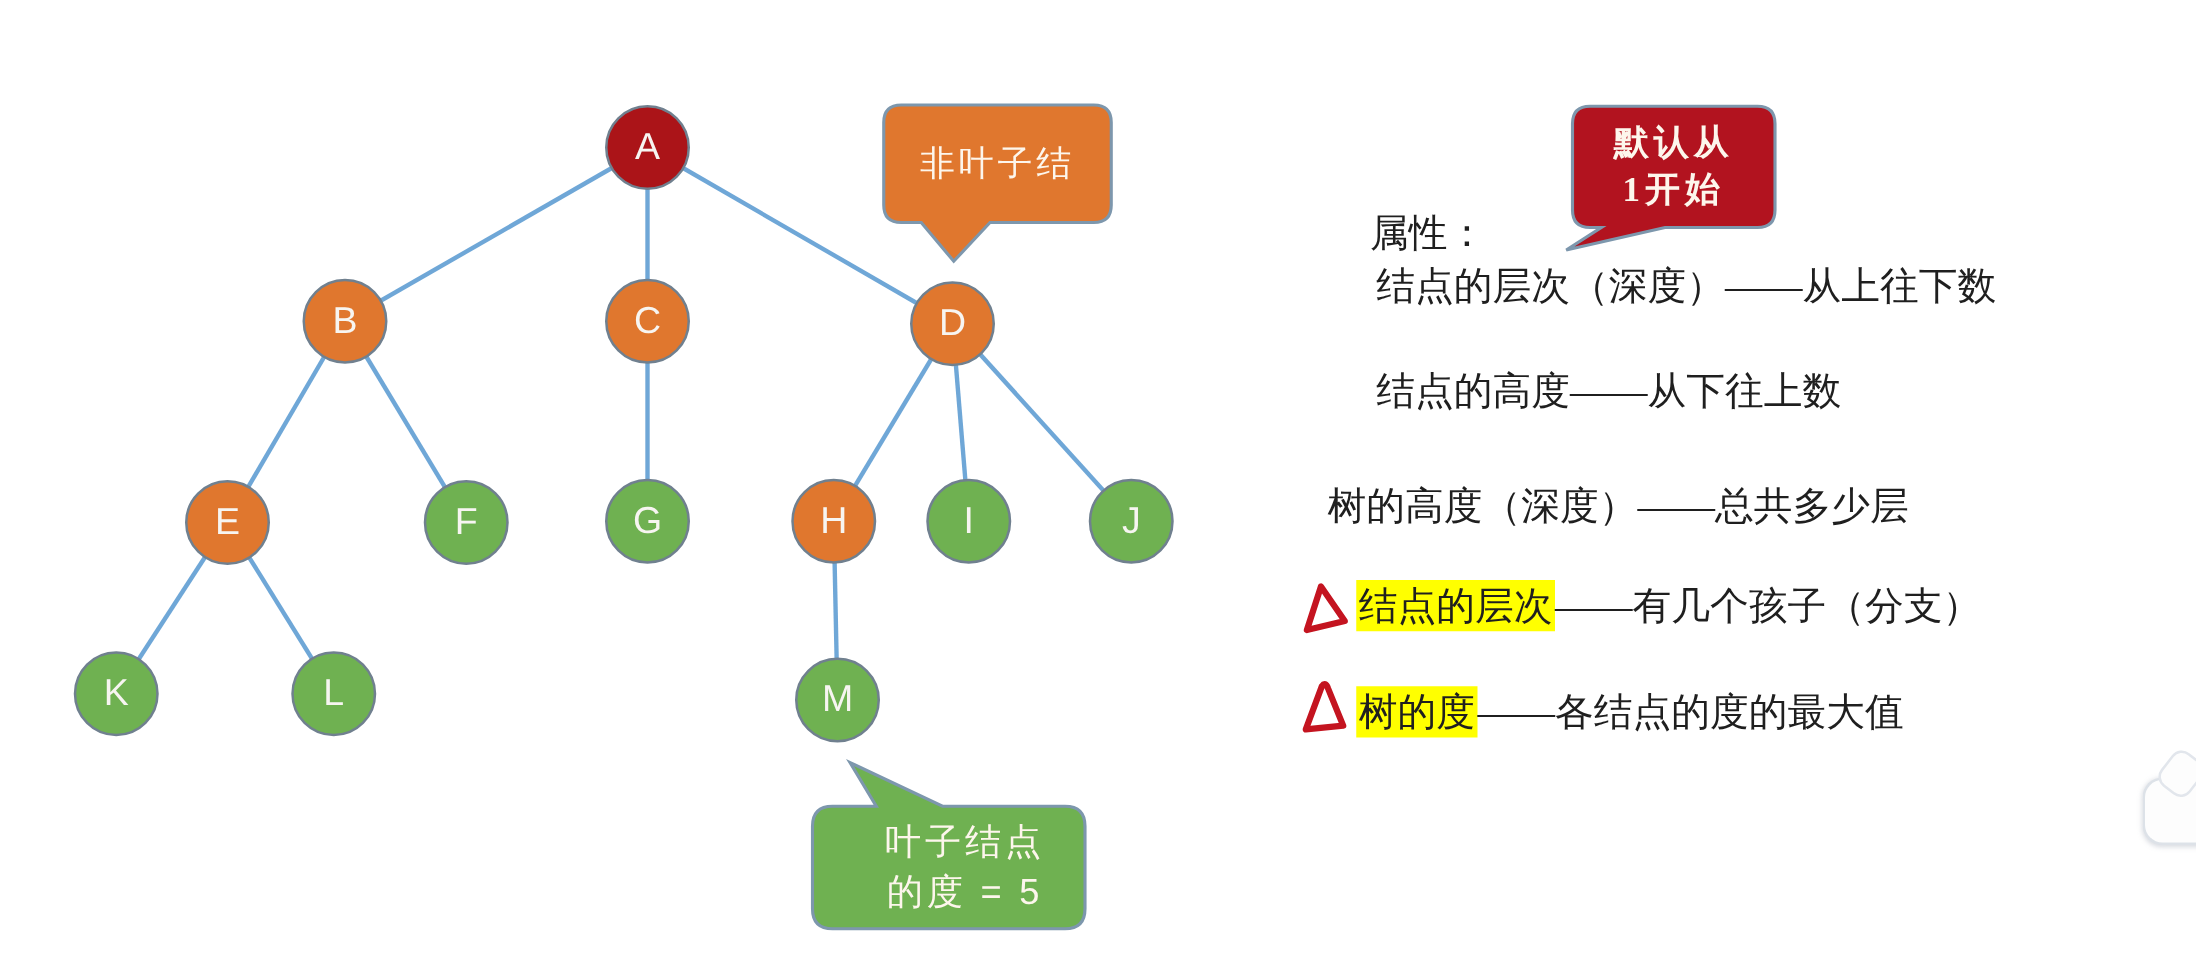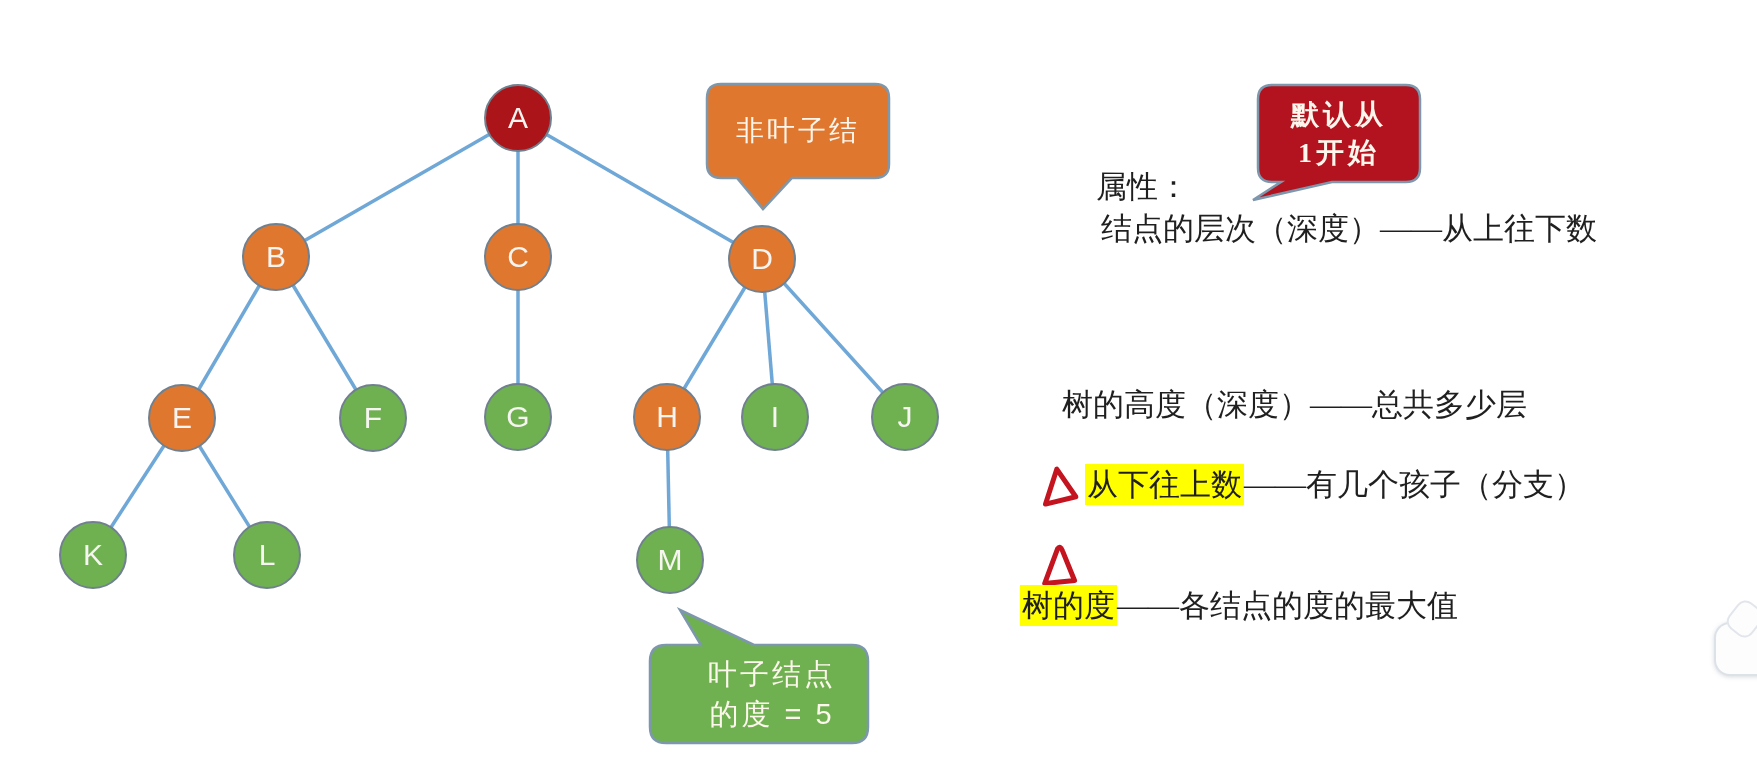--- a/index.html
+++ b/index.html
@@ -134,27 +134,28 @@
     <span class="l">默认从</span>
     <span class="l">1开始</span>
   </div>
   <div class="callout-text ct-leaf">
     <span class="l">叶子结点</span>
     <span class="l">的度 = 5</span>
   </div>
 
   <div class="note" style="left:1096px;top:166px;">属性：</div>
   <div class="note" style="left:1101px;top:208px;">结点的层次（深度）——从上往下数</div>
+  <div class="note" style="left:1101px;top:292px;">结点的高度——从下往上数</div>
   <div class="note" style="left:1062px;top:384px;">树的高度（深度）——总共多少层</div>
 
   <svg class="delta" style="left:1038px;top:462px;transform:rotate(-8deg);" width="42" height="46">
     <path d="M 21 7 L 5 40 L 36 37 Z" fill="none" stroke="#c41420" stroke-width="5" stroke-linejoin="round" stroke-linecap="round"></path>
   </svg>
-  <div class="note" style="left:1085px;top:464px;"><span class="hl">从下往上数</span><span>——有几个孩子（分支）</span></div>
+  <div class="note" style="left:1085px;top:464px;"><span class="hl">结点的层次</span><span>——有几个孩子（分支）</span></div>
 
   <svg class="delta" style="left:1038px;top:541px;transform:rotate(-2deg);" width="42" height="48">
     <path d="M 20 8 Q 23 4 25 10 L 36 40 L 6 42 Z" fill="none" stroke="#c41420" stroke-width="5" stroke-linejoin="round" stroke-linecap="round"></path>
   </svg>
-  <div class="note" style="left:1020px;top:549px;margin-top:36px;"><span class="hl">树的度</span><span>——各结点的度的最大值</span></div>
+  <div class="note" style="left:1085px;top:549px;"><span class="hl">树的度</span><span>——各结点的度的最大值</span></div>
 
   <div class="corner-icon"></div>
 
 </div>
 
 </body></html>

